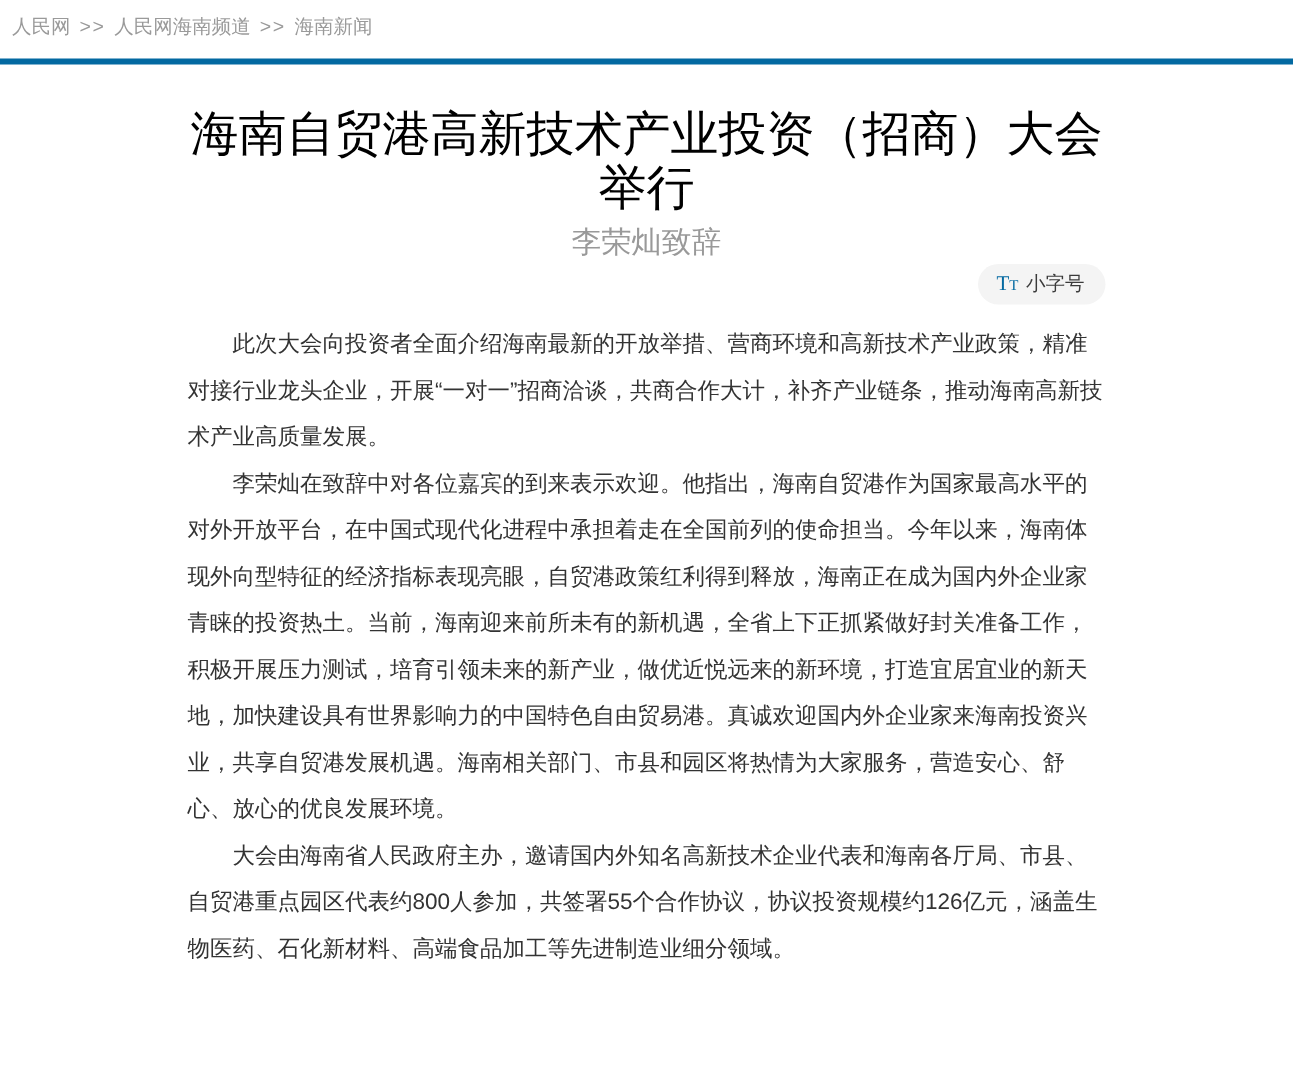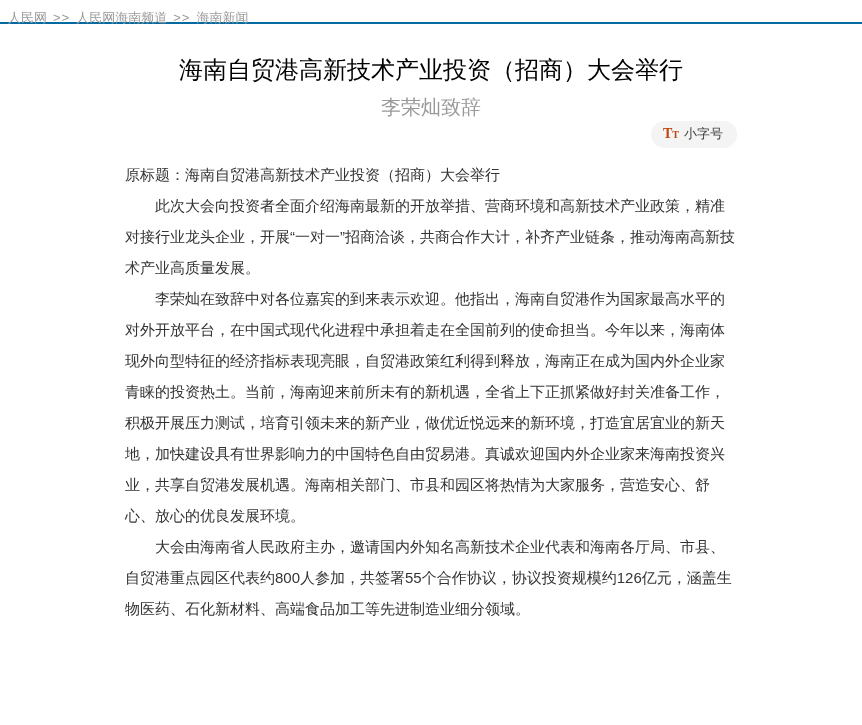--- a/index.html
+++ b/index.html
@@ -12,23 +12,23 @@
   .page {
     width: 862px;
     height: 725px;
     margin: 0 auto;
     background: #ffffff;
     overflow: hidden;
     position: relative;
   }
   
   .topbar {
-    height: 24px;
+    height: 43px;
     padding: 9px 0 0 8px;
-    border-bottom: 2px solid #0369a1;
+    border-bottom: 4px solid #0369a1;
     font-size: 13px;
     color: #9a9a9a;
     white-space: nowrap;
   }
   .topbar a.crumb {
     color: #9a9a9a;
     text-decoration: none;
     cursor: pointer;
   }
   .topbar .sep {
@@ -36,21 +36,21 @@
     margin: 0 6px;
     letter-spacing: 1px;
   }
   
   .content {
     width: 612px;
     margin: 0 auto;
   }
   .title {
     margin: 28px 0 0 0;
-    font-size: 24px;
+    font-size: 32px;
     line-height: 36px;
     font-weight: 400;
     color: #000000;
     text-align: center;
   }
   .subtitle {
     margin-top: 9px;
     font-size: 20px;
     line-height: 20px;
     color: #999999;
@@ -75,21 +75,21 @@
     align-items: baseline;
     background: #f4f4f4;
     border: none;
     border-radius: 14px;
     padding: 4px 14px 5px 12px;
     font-size: 13px;
     color: #3a3a3a;
     cursor: pointer;
     font-family: "Liberation Sans", sans-serif;
   }
-  .tt-icon { margin-right: 5px; font-family: "Liberation Serif", serif; color: #c2410c; font-weight: bold; }
+  .tt-icon { margin-right: 5px; font-family: "Liberation Serif", serif; color: #0369a1; }
   .tt-icon .t-big  { font-size: 14px; }
   .tt-icon .t-small{ font-size: 10px; }
   .body-text {
     margin-top: 12px;
     font-size: 15px;
     line-height: 31px;
     color: #333333;
   }
   .body-text p { margin: 0; text-indent: 2em; }
   .body-text p.original-title { text-indent: 0; }
@@ -111,21 +111,20 @@
 
 
     <div class="toolbar">
       <button class="font-size-pill">
         <span class="tt-icon"><span class="t-big">T</span><span class="t-small">T</span></span>
         <span>小字号</span>
       </button>
     </div>
 
     <div class="body-text">
-      <p class="original-title">原标题：海南自贸港高新技术产业投资（招商）大会举行</p>
       <p>此次大会向投资者全面介绍海南最新的开放举措、营商环境和高新技术产业政策，精准对接行业龙头企业，开展“一对一”招商洽谈，共商合作大计，补齐产业链条，推动海南高新技术产业高质量发展。</p>
       <p>李荣灿在致辞中对各位嘉宾的到来表示欢迎。他指出，海南自贸港作为国家最高水平的对外开放平台，在中国式现代化进程中承担着走在全国前列的使命担当。今年以来，海南体现外向型特征的经济指标表现亮眼，自贸港政策红利得到释放，海南正在成为国内外企业家青睐的投资热土。当前，海南迎来前所未有的新机遇，全省上下正抓紧做好封关准备工作，积极开展压力测试，培育引领未来的新产业，做优近悦远来的新环境，打造宜居宜业的新天地，加快建设具有世界影响力的中国特色自由贸易港。真诚欢迎国内外企业家来海南投资兴业，共享自贸港发展机遇。海南相关部门、市县和园区将热情为大家服务，营造安心、舒心、放心的优良发展环境。</p>
       <p>大会由海南省人民政府主办，邀请国内外知名高新技术企业代表和海南各厅局、市县、自贸港重点园区代表约800人参加，共签署55个合作协议，协议投资规模约126亿元，涵盖生物医药、石化新材料、高端食品加工等先进制造业细分领域。</p>
 
     </div>
 
   </div>
 </div>
 
 </body></html>

